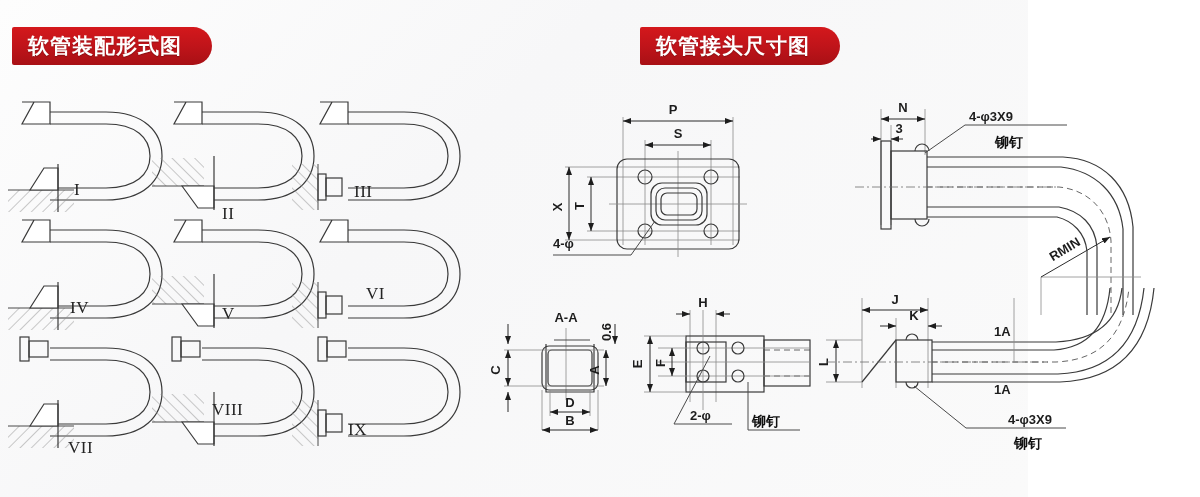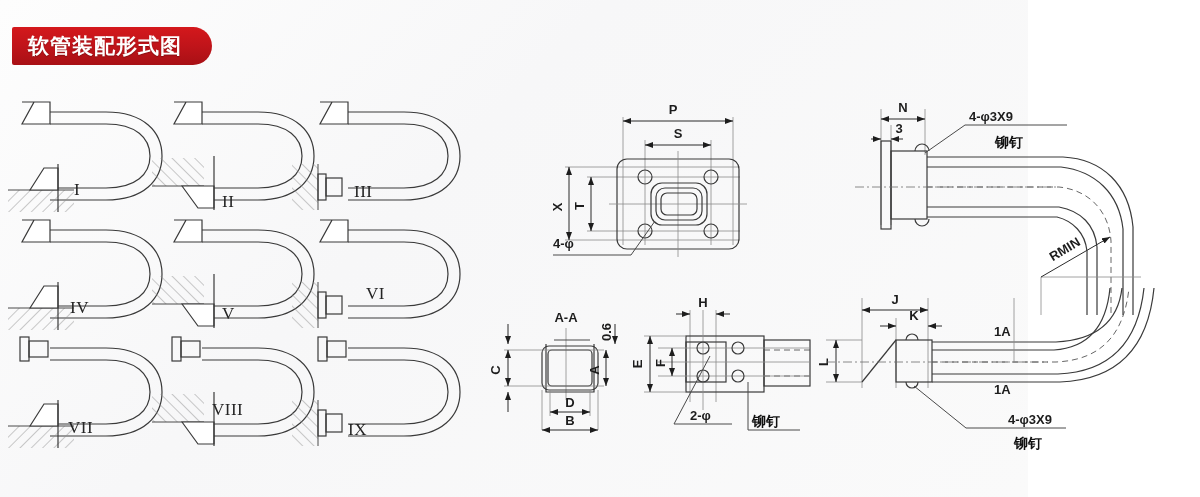--- a/index.html
+++ b/index.html
@@ -63,20 +63,23 @@
   }
 </style>
 </head>
 <body>
 
 <div id="page">
 
   <div class="banner" id="banner-left">
     <span>软管装配形式图</span>
   </div>
+  <div class="banner" id="banner-right">
+    <span>软管接头尺寸图</span>
+  </div>
 
   <svg width="480" height="400" style="position:absolute;left:0;top:88px;">
     <defs>
       <pattern id="hatch" width="8" height="8" patternTransform="rotate(45)" patternUnits="userSpaceOnUse">
         <line x1="0" y1="0" x2="0" y2="8" stroke="#8d8d8d" stroke-width="1.1"></line>
       </pattern>
       <pattern id="hatch2" width="8" height="8" patternTransform="rotate(-45)" patternUnits="userSpaceOnUse">
         <line x1="0" y1="0" x2="0" y2="8" stroke="#8d8d8d" stroke-width="1.1"></line>
       </pattern>
 
@@ -161,28 +164,28 @@
       <use href="#mount-wall-left" x="152" y="332"></use>
     </g>
     <g>
       <use href="#uhose" x="316" y="246"></use>
       <use href="#end-flange-top" x="316" y="249"></use>
       <use href="#mount-wall-collar" x="296" y="318"></use>
     </g>
   </svg>
 
   <div class="form-label" style="left:74px;  top:180px;">I</div>
-  <div class="form-label" style="left:222px; top:192px;">II</div>
+  <div class="form-label" style="left:222px; top:204px;">II</div>
   <div class="form-label" style="left:354px; top:182px;">III</div>
 
   <div class="form-label" style="left:70px;  top:298px;text-align:center;">IV</div>
   <div class="form-label" style="left:222px; top:304px;">V</div>
   <div class="form-label" style="left:366px; top:284px;">VI</div>
 
-  <div class="form-label" style="left:68px;  top:418px;">VII</div>
+  <div class="form-label" style="left:68px;  top:438px;">VII</div>
   <div class="form-label" style="left:212px; top:400px;">VIII</div>
   <div class="form-label" style="left:348px; top:420px;">IX</div>
 
   <svg width="270" height="200" style="position:absolute;left:535px;top:95px;">
     <defs>
       <marker id="ar" markerWidth="9" markerHeight="9" refX="8" refY="3" orient="auto">
         <path d="M0,0 L8,3 L0,6 z" fill="#1d1d1d"></path>
       </marker>
       <marker id="arS" markerWidth="9" markerHeight="9" refX="0" refY="3" orient="auto">
         <path d="M8,0 L0,3 L8,6 z" fill="#1d1d1d"></path>

